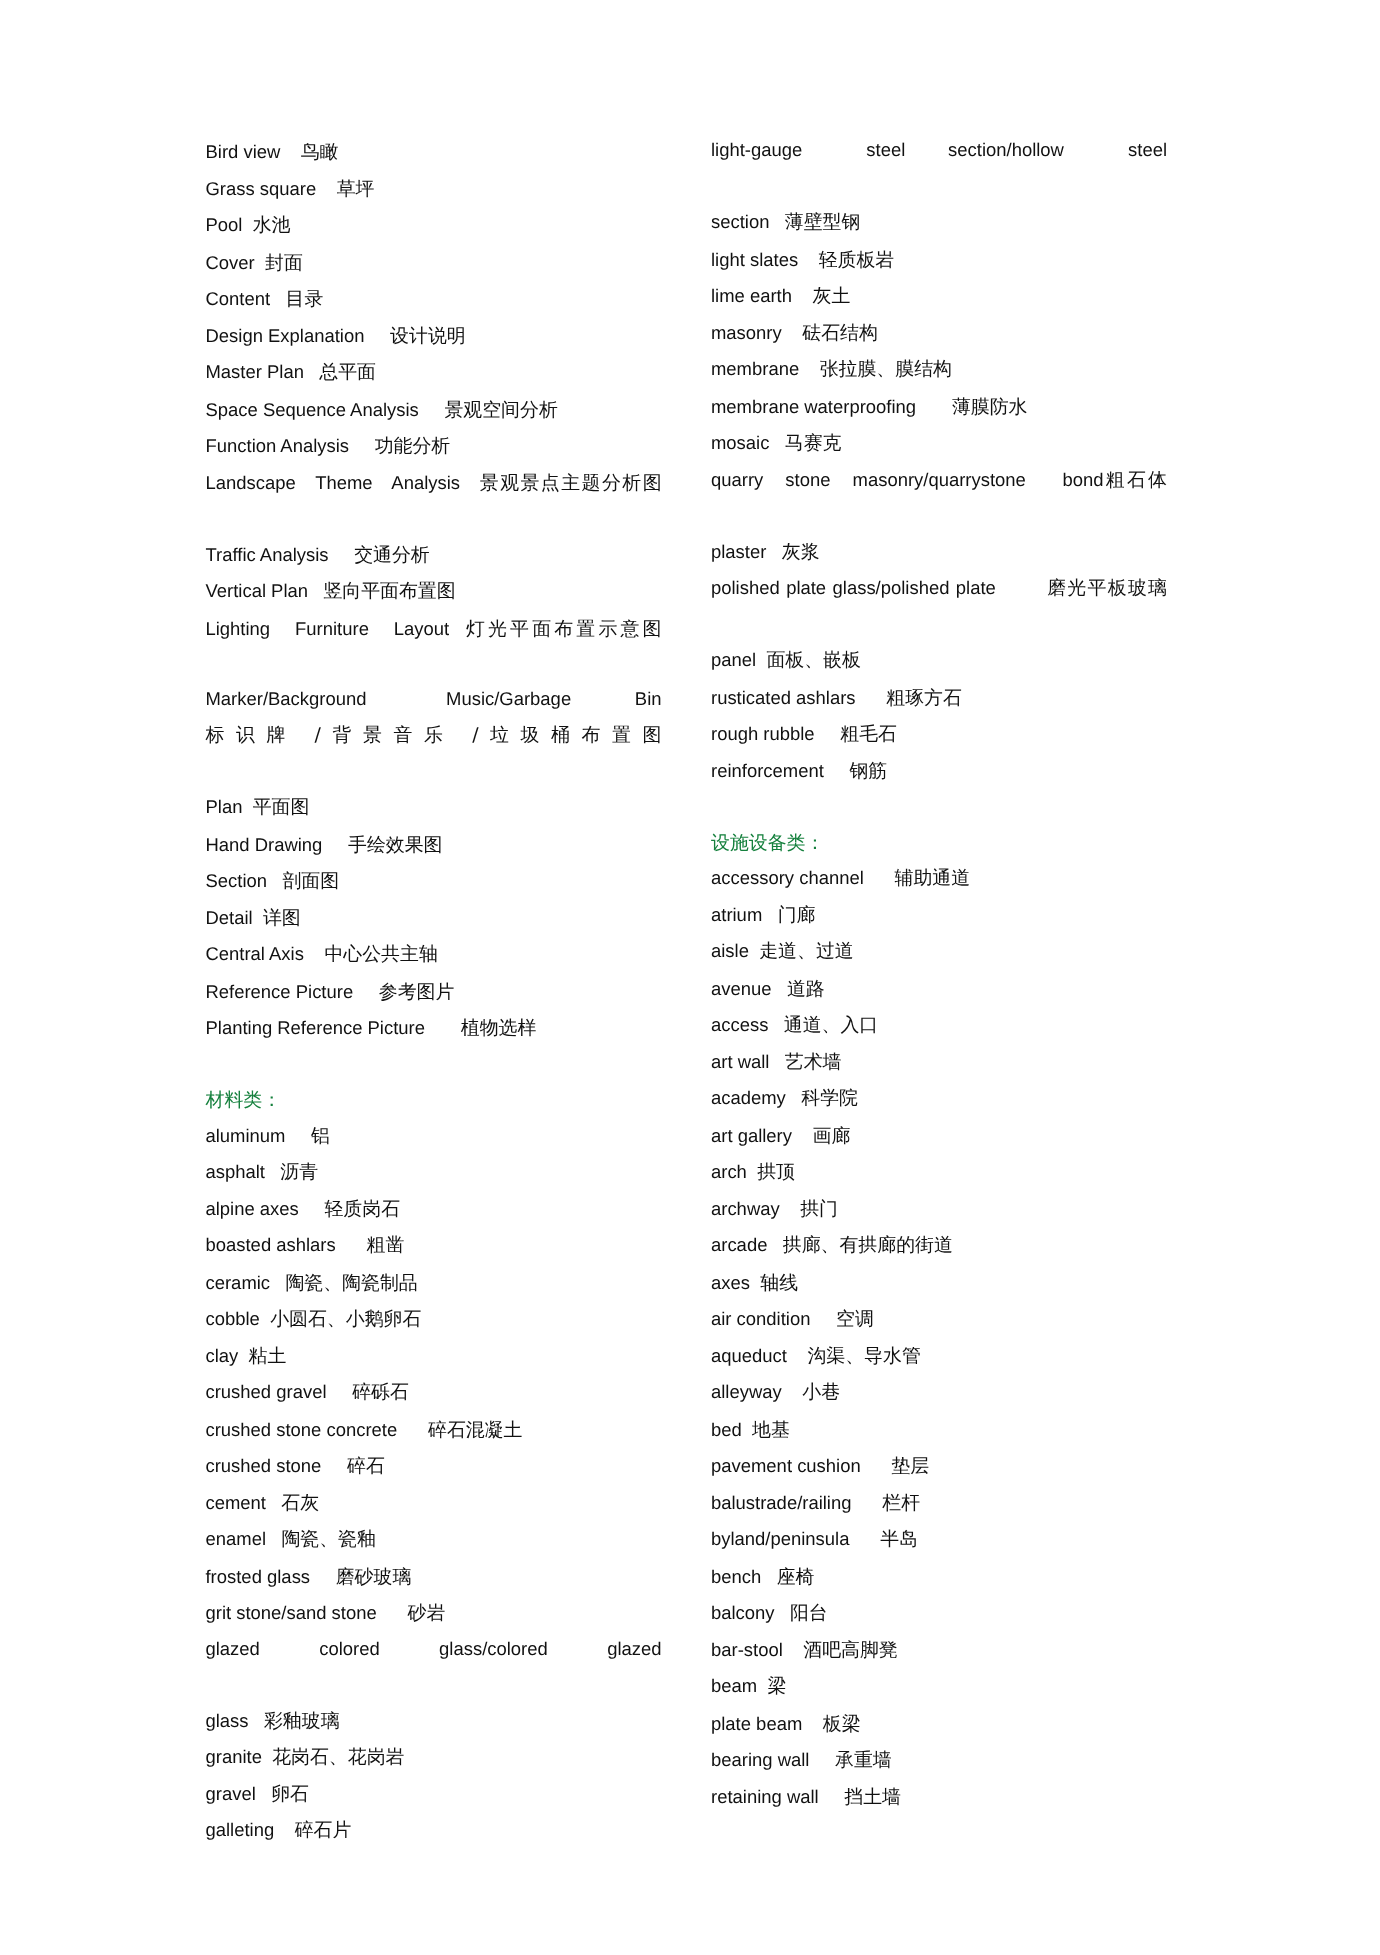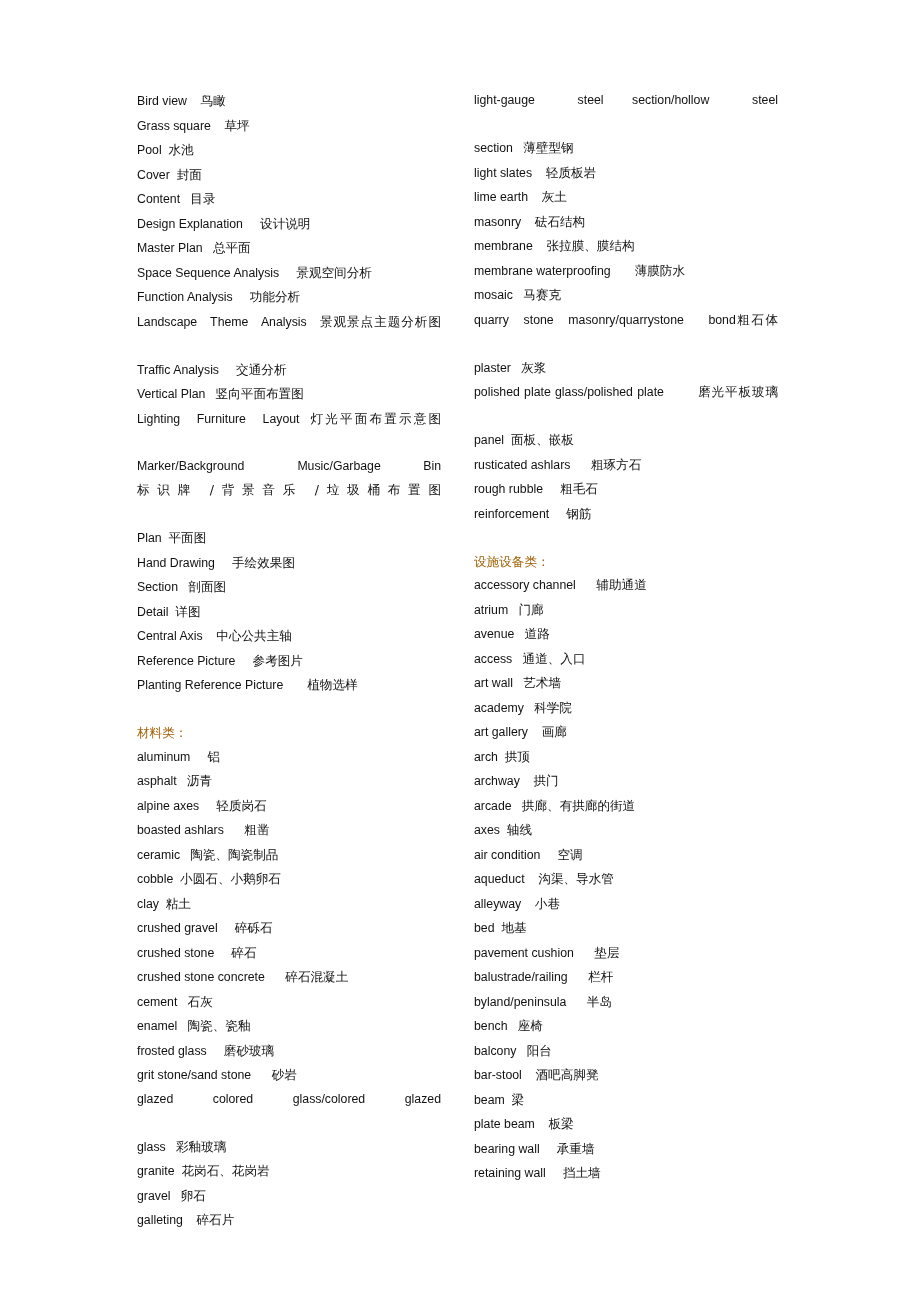--- a/index.html
+++ b/index.html
@@ -65,21 +65,21 @@
     font-size: 12.6px;
     white-space: pre;
   }
 
   .section-heading {
     font-family: "DejaVu Sans", "Liberation Sans", sans-serif;
     font-size: 12.6px;
     line-height: 23.5px;
     margin: 0;
     padding: 0;
-    color: #a16207;
+    color: #15803d;
   }
 
   .spacer {
     height: 23.5px;
     line-height: 23.5px;
   }
 </style>
 </head>
 <body>
 
@@ -114,22 +114,22 @@
       <div class="section-heading">材料类：</div>
       <div id="left-materials">
           <div class="entry"><span class="term">aluminum</span><span class="term">     </span><span class="cn">铝</span></div>
           <div class="entry"><span class="term">asphalt</span><span class="term">   </span><span class="cn">沥青</span></div>
           <div class="entry"><span class="term">alpine axes</span><span class="term">     </span><span class="cn">轻质岗石</span></div>
           <div class="entry"><span class="term">boasted ashlars</span><span class="term">      </span><span class="cn">粗凿</span></div>
           <div class="entry"><span class="term">ceramic</span><span class="term">   </span><span class="cn">陶瓷、陶瓷制品</span></div>
           <div class="entry"><span class="term">cobble</span><span class="term">  </span><span class="cn">小圆石、小鹅卵石</span></div>
           <div class="entry"><span class="term">clay</span><span class="term">  </span><span class="cn">粘土</span></div>
           <div class="entry"><span class="term">crushed gravel</span><span class="term">     </span><span class="cn">碎砾石</span></div>
+          <div class="entry"><span class="term">crushed stone concrete</span><span class="term">      </span><span class="cn">碎石混凝土</span></div>
           <div class="entry"><span class="term">crushed stone</span><span class="term">     </span><span class="cn">碎石</span></div>
-          <div class="entry"><span class="term">crushed stone concrete</span><span class="term">      </span><span class="cn">碎石混凝土</span></div>
           <div class="entry"><span class="term">cement</span><span class="term">   </span><span class="cn">石灰</span></div>
           <div class="entry"><span class="term">enamel</span><span class="term">   </span><span class="cn">陶瓷、瓷釉</span></div>
           <div class="entry"><span class="term">frosted glass</span><span class="term">     </span><span class="cn">磨砂玻璃</span></div>
           <div class="entry"><span class="term">grit stone/sand stone</span><span class="term">      </span><span class="cn">砂岩</span></div>
           <div class="entry stretch"><span class="term">glazed     colored     glass/colored     glazed</span></div>
           <div class="entry"><span class="term">glass</span><span class="term">   </span><span class="cn">彩釉玻璃</span></div>
           <div class="entry"><span class="term">granite</span><span class="term">  </span><span class="cn">花岗石、花岗岩</span></div>
           <div class="entry"><span class="term">gravel</span><span class="term">   </span><span class="cn">卵石</span></div>
           <div class="entry"><span class="term">galleting</span><span class="term">    </span><span class="cn">碎石片</span></div>
         </div>
@@ -151,20 +151,21 @@
           <div class="entry"><span class="term">panel</span><span class="term">  </span><span class="cn">面板、嵌板</span></div>
           <div class="entry"><span class="term">rusticated ashlars</span><span class="term">      </span><span class="cn">粗琢方石</span></div>
           <div class="entry"><span class="term">rough rubble</span><span class="term">     </span><span class="cn">粗毛石</span></div>
           <div class="entry"><span class="term">reinforcement</span><span class="term">     </span><span class="cn">钢筋</span></div>
         </div>
       <div class="spacer"></div>
       <div class="section-heading">设施设备类：</div>
       <div id="right-facilities">
           <div class="entry"><span class="term">accessory channel</span><span class="term">      </span><span class="cn">辅助通道</span></div>
           <div class="entry"><span class="term">atrium</span><span class="term">   </span><span class="cn">门廊</span></div>
+          <div class="entry"><span class="term">aisle</span><span class="term">  </span><span class="cn">走道、过道</span></div>
           <div class="entry"><span class="term">avenue</span><span class="term">   </span><span class="cn">道路</span></div>
           <div class="entry"><span class="term">access</span><span class="term">   </span><span class="cn">通道、入口</span></div>
           <div class="entry"><span class="term">art wall</span><span class="term">   </span><span class="cn">艺术墙</span></div>
           <div class="entry"><span class="term">academy</span><span class="term">   </span><span class="cn">科学院</span></div>
           <div class="entry"><span class="term">art gallery</span><span class="term">    </span><span class="cn">画廊</span></div>
           <div class="entry"><span class="term">arch</span><span class="term">  </span><span class="cn">拱顶</span></div>
           <div class="entry"><span class="term">archway</span><span class="term">    </span><span class="cn">拱门</span></div>
           <div class="entry"><span class="term">arcade</span><span class="term">   </span><span class="cn">拱廊、有拱廊的街道</span></div>
           <div class="entry"><span class="term">axes</span><span class="term">  </span><span class="cn">轴线</span></div>
           <div class="entry"><span class="term">air condition</span><span class="term">     </span><span class="cn">空调</span></div>

